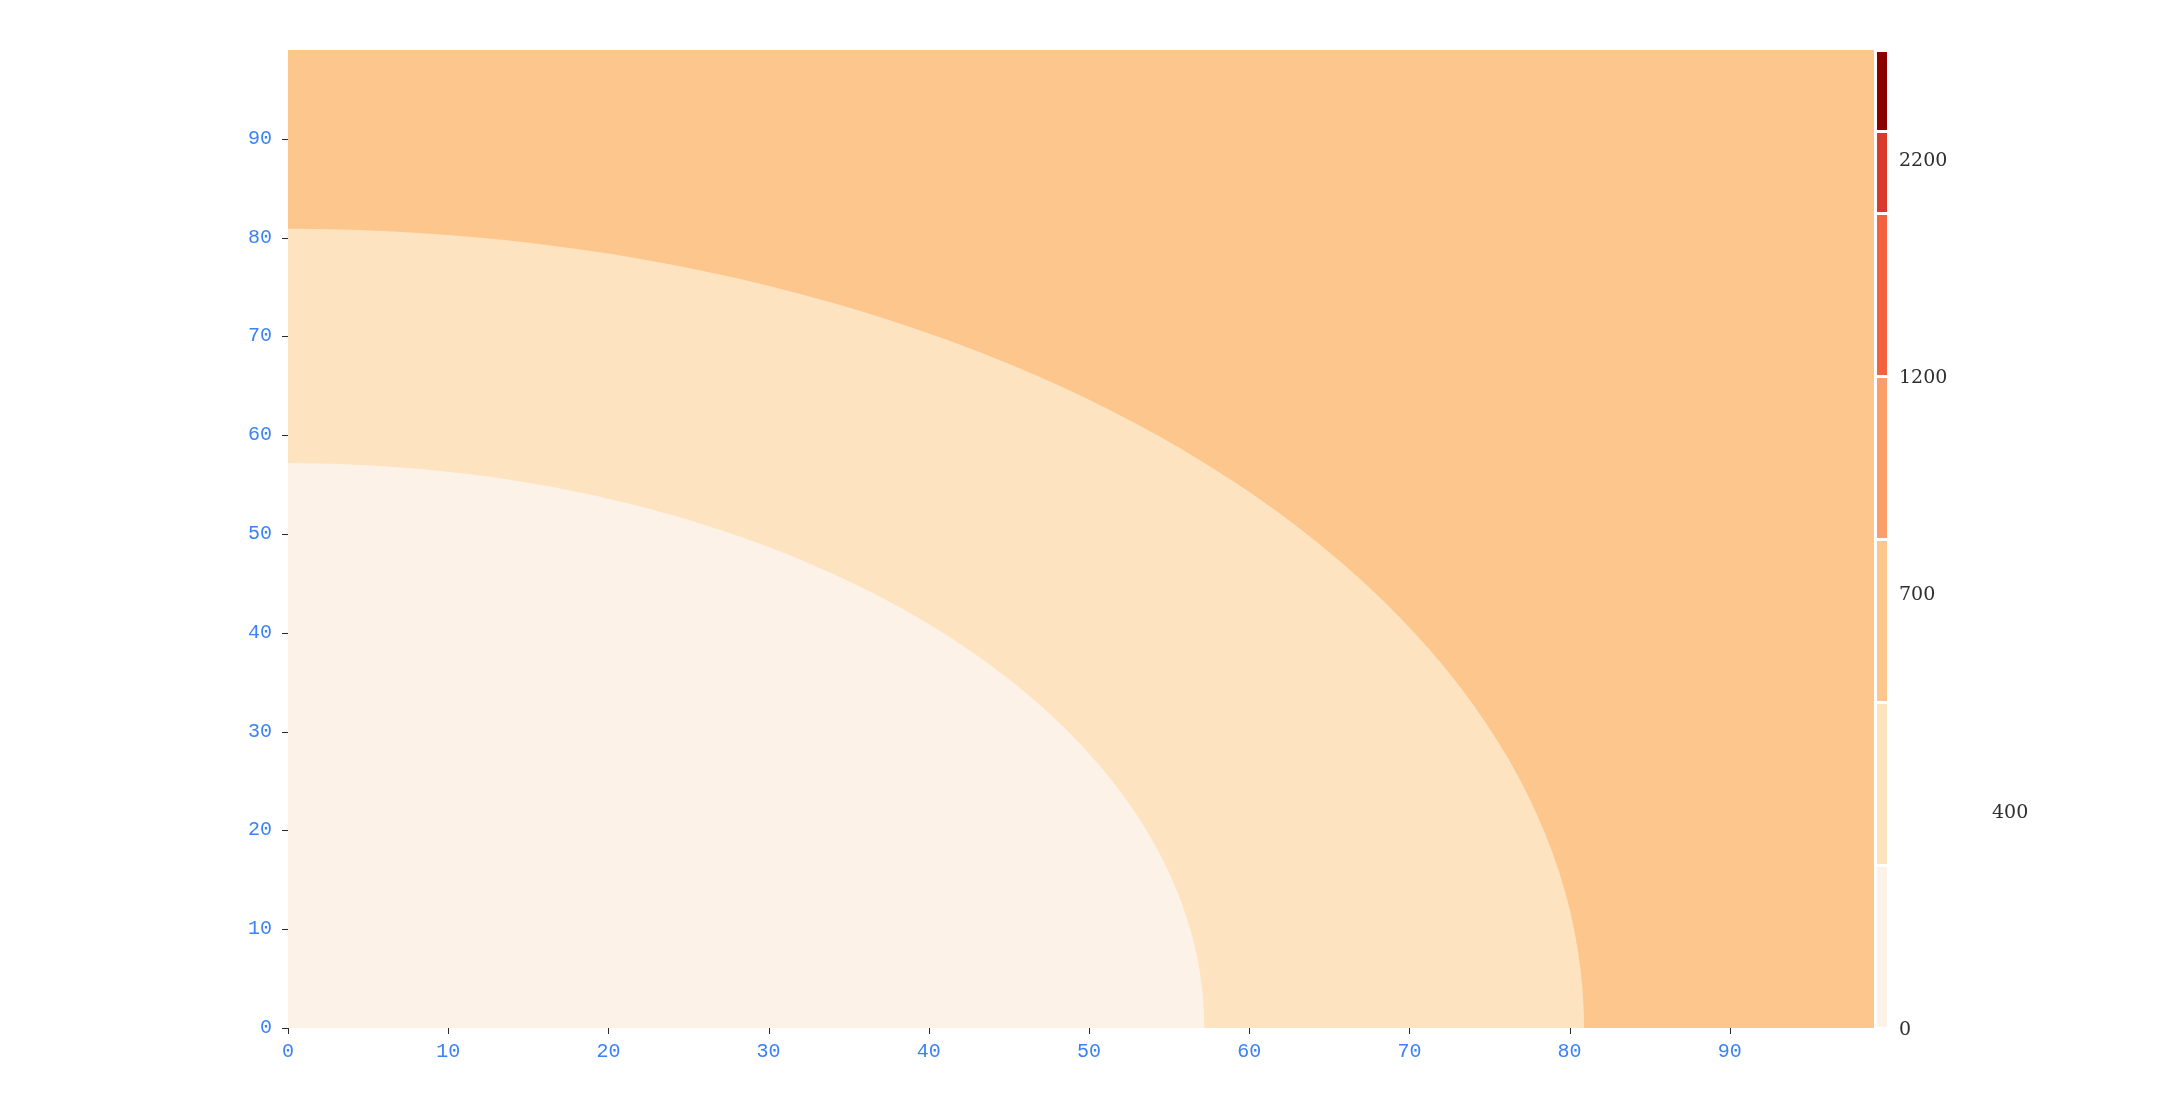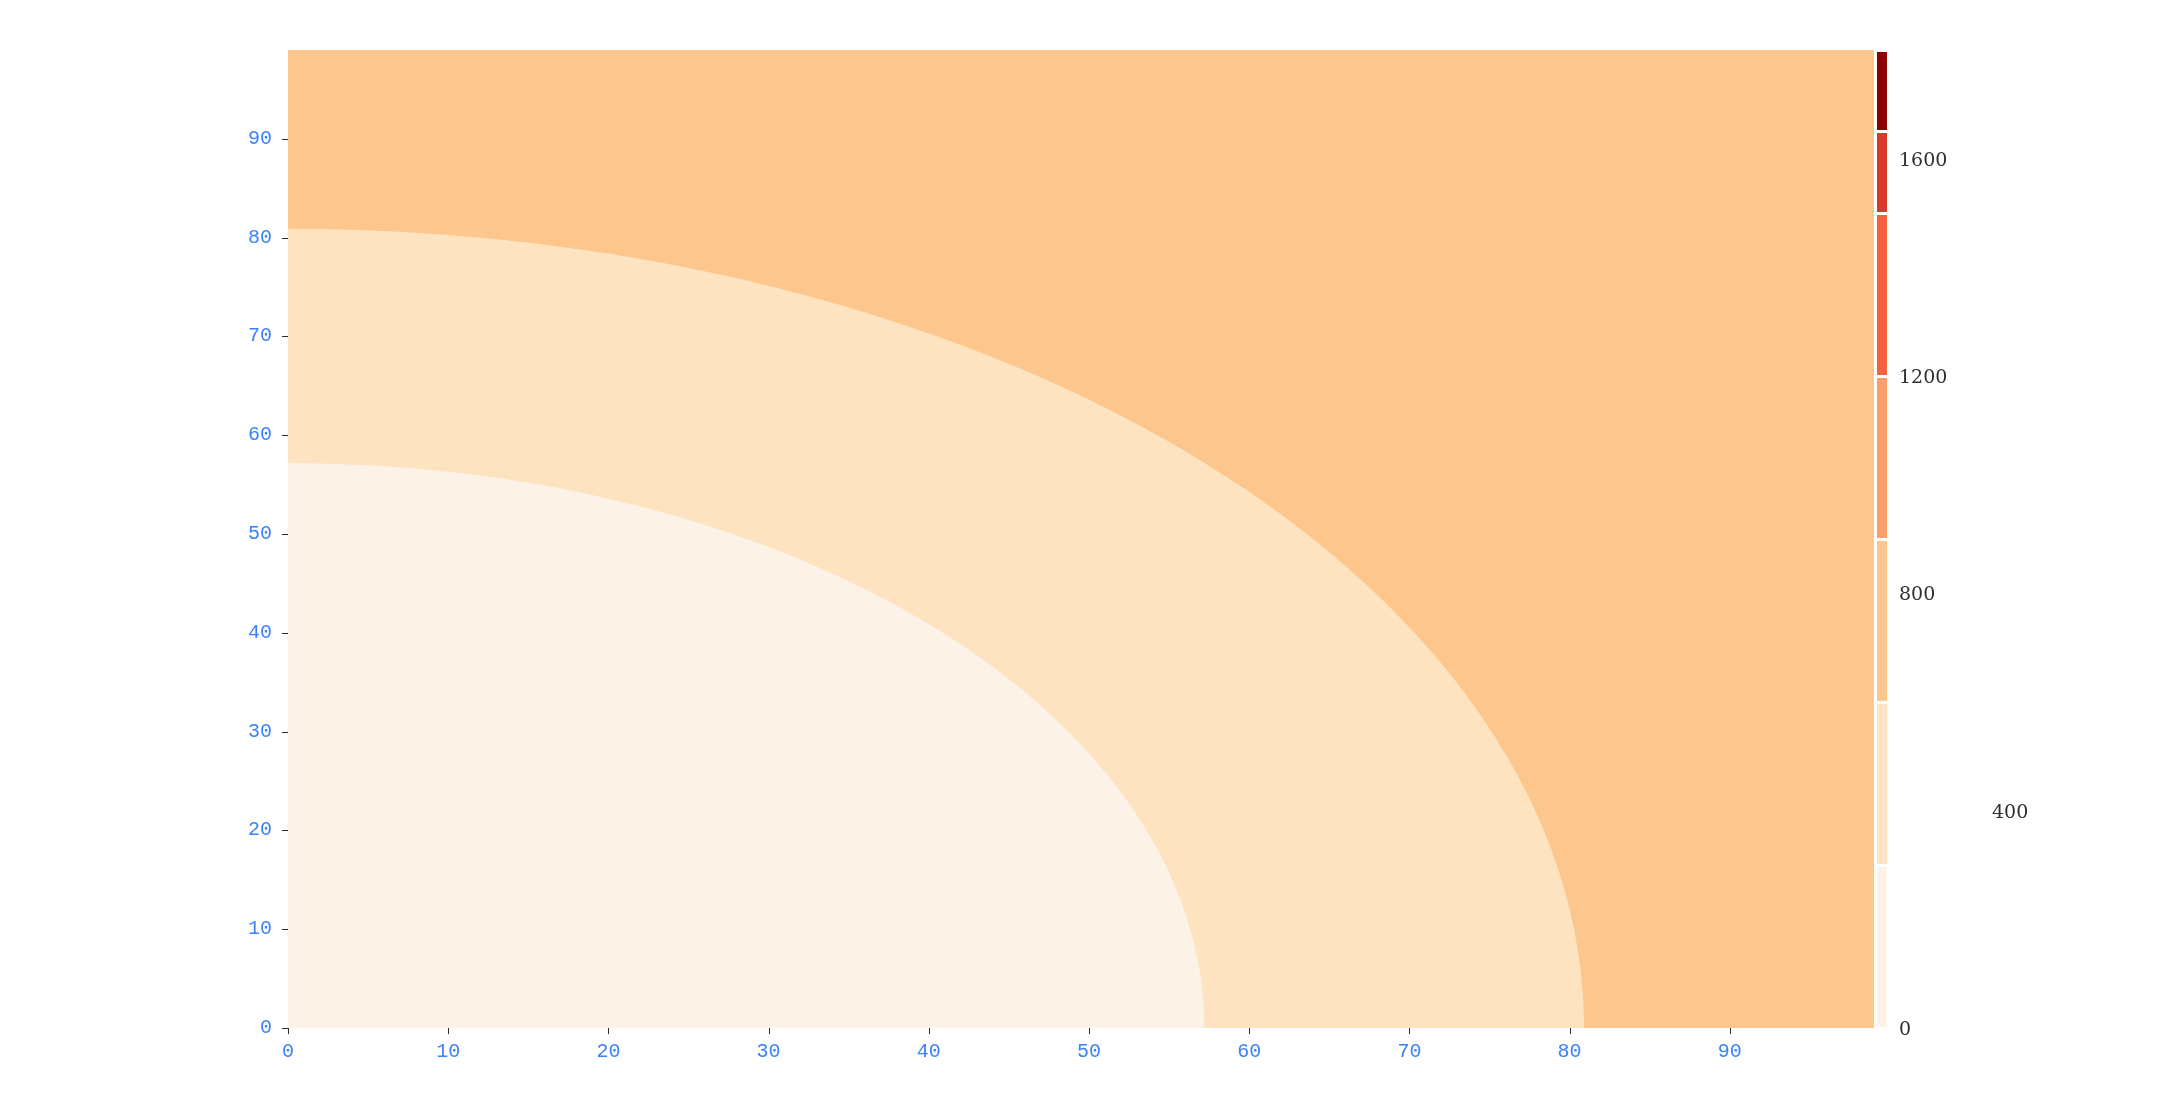--- a/index.html
+++ b/index.html
@@ -164,18 +164,18 @@
       <div class="cb-seg" style="top: 653.5px; height: 160px; background: rgb(253, 227, 191);"></div>
       <div class="cb-seg" style="top: 490.5px; height: 160px; background: rgb(252, 198, 140);"></div>
       <div class="cb-seg" style="top: 327.5px; height: 160px; background: rgb(251, 158, 106);"></div>
       <div class="cb-seg" style="top: 164.5px; height: 160px; background: rgb(244, 97, 63);"></div>
       <div class="cb-seg" style="top: 83px; height: 78.5px; background: rgb(217, 58, 43);"></div>
       <div class="cb-seg" style="top: 1.5px; height: 78.5px; background: rgb(139, 0, 0);"></div>
     </div>
   <div id="colorbar-ticks">
       <div class="cb-label" style="top: 1028px; left: 1899px; position: absolute;">0</div>
       <div class="cb-label" style="top: 810.667px; left: 1992px; position: absolute;">400</div>
-      <div class="cb-label" style="top: 593.333px; left: 1899px; position: absolute;">800</div>
+      <div class="cb-label" style="top: 593.333px; left: 1899px; position: absolute;">700</div>
       <div class="cb-label" style="top: 376px; left: 1899px; position: absolute; text-align: right;">1200</div>
-      <div class="cb-label" style="top: 158.667px; left: 1899px; position: absolute;">1600</div>
+      <div class="cb-label" style="top: 158.667px; left: 1899px; position: absolute;">2200</div>
     </div>
 
 </div>
 
 </body></html>

